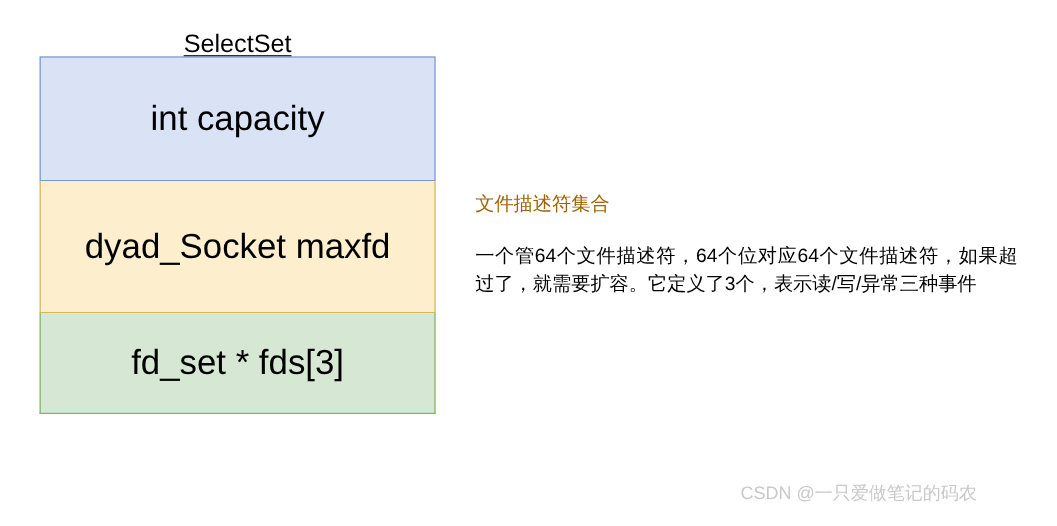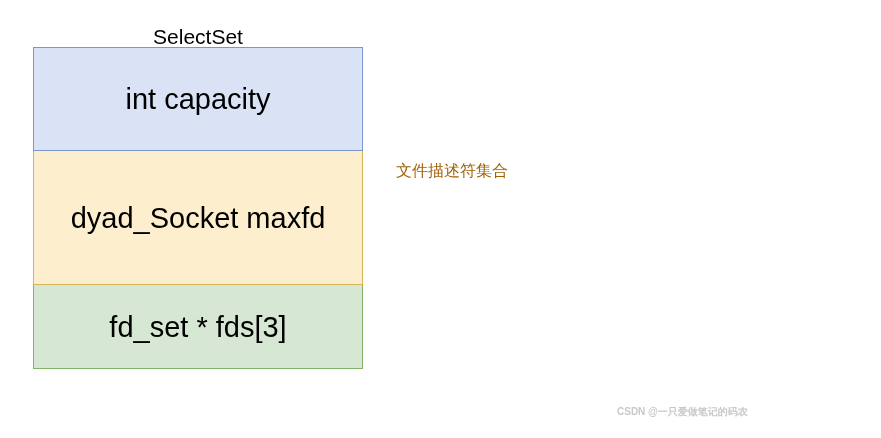--- a/index.html
+++ b/index.html
@@ -57,21 +57,21 @@
     white-space: nowrap;
   }
 
   .row-capacity {
     height: 104px;
     background: #dae3f5;
     border: 1px solid #7b96cf;
   }
 
   .row-maxfd {
-    height: 134px;
+    height: 110px;
     background: #fdeecd;
     border: 1px solid #d6b656;
     border-top: none;
   }
 
   .row-fds {
     height: 84px;
     background: #d6e7d3;
     border: 1px solid #82b366;
     border-top: none;
@@ -109,26 +109,25 @@
     width: 452px;
     text-align: justify;
     text-justify: inter-ideograph;
   }
 
   
   .watermark {
     position: absolute;
     left: 617px;
     top: 402px;
-    font-size: 10px;
+    font-size: 15px;
     line-height: 20px;
     color: #c9c9c9;
     white-space: nowrap;
     user-select: none;
-    font-weight: bold;
   }
 </style>
 </head>
 <body>
 
 <div class="canvas">
 
   <div class="struct-title">SelectSet</div>
 
   <div class="struct-box">
@@ -138,17 +137,18 @@
     <div class="struct-row row-maxfd">
       <span>dyad_Socket maxfd</span>
     </div>
     <div class="struct-row row-fds">
       <span>fd_set * fds[3]</span>
     </div>
   </div>
 
   <div class="note">
     <div class="note-sub">文件描述符集合</div>
+    <div class="note-body">一个管64个文件描述符，64个位对应64个文件描述符，如果超过了，就需要扩容。它定义了3个，表示读/写/异常三种事件</div>
   </div>
 
   <div class="watermark">CSDN @一只爱做笔记的码农</div>
 
 </div>
 
 </body></html>

